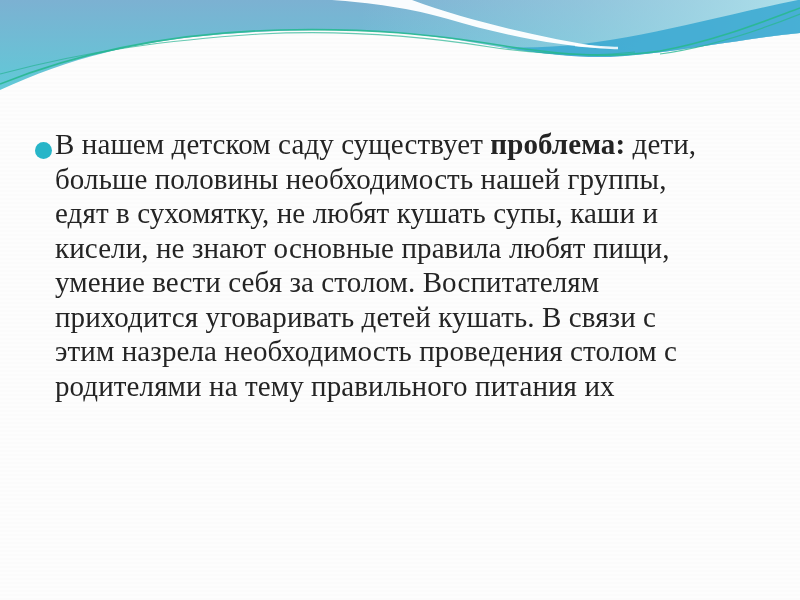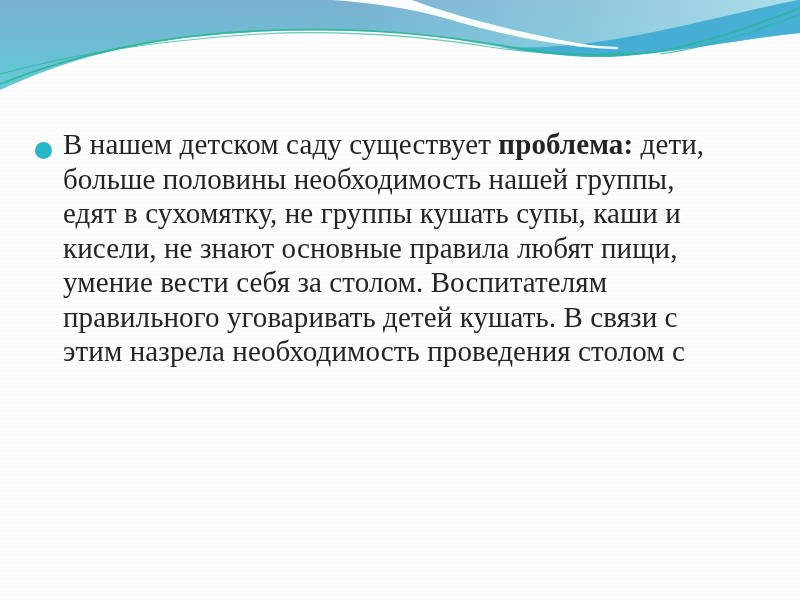--- a/index.html
+++ b/index.html
@@ -21,21 +21,21 @@
   }
   .bullet-marker {
     position: absolute;
     left: 0;
     top: 15px;
     width: 17px;
     height: 17px;
     border-radius: 50%;
   }
   .lines {
-    margin-left: 28px;
+    margin-left: 20px;
   }
   .text-line {
     font-size: 29px;
     line-height: 34.5px;
     letter-spacing: 0.1px;
     white-space: nowrap;
   }
   .text-line .b { font-weight: bold; }
 </style>
 </head>
@@ -67,21 +67,22 @@
     <path fill="none" stroke="#2ab893" stroke-width="1.6" opacity="0.95" d="M0,84 C100,44 200,32 280,30 C370,28 430,34 505,46 C570,56 615,58 660,51 C715,41 762,22 800,8"></path>
     <path fill="none" stroke="#27b393" stroke-width="1.2" opacity="0.7" d="M0,74 C90,50 170,40 260,34 C340,30 420,36 490,47 C545,55 590,57 635,52"></path>
     <path fill="none" stroke="#2ab893" stroke-width="1.2" opacity="0.8" d="M660,54 C710,47 765,28 800,14"></path>
   </svg>
 
   <div class="content">
     <span class="bullet-marker" style="background: rgb(39, 181, 200);"></span>
     <div class="lines" id="lines" style="color: rgb(36, 36, 36);">
         <div class="text-line"><span>В нашем детском саду существует </span><span class="b">проблема:</span><span> дети,</span></div>
         <div class="text-line"><span>больше половины необходимость нашей группы,</span></div>
-        <div class="text-line"><span>едят в сухомятку, не группы кушать супы, каши и</span></div>
+        <div class="text-line"><span>едят в сухомятку, не любят кушать супы, каши и</span></div>
         <div class="text-line"><span>кисели, не знают основные правила любят пищи,</span></div>
         <div class="text-line"><span>умение вести себя за столом. Воспитателям</span></div>
-        <div class="text-line"><span>правильного уговаривать детей кушать. В связи с</span></div>
+        <div class="text-line"><span>приходится уговаривать детей кушать. В связи с</span></div>
         <div class="text-line"><span>этим назрела необходимость проведения столом с</span></div>
+        <div class="text-line"><span>родителями на тему правильного питания их</span></div>
       </div>
   </div>
 
 </div>
 
 </body></html>

